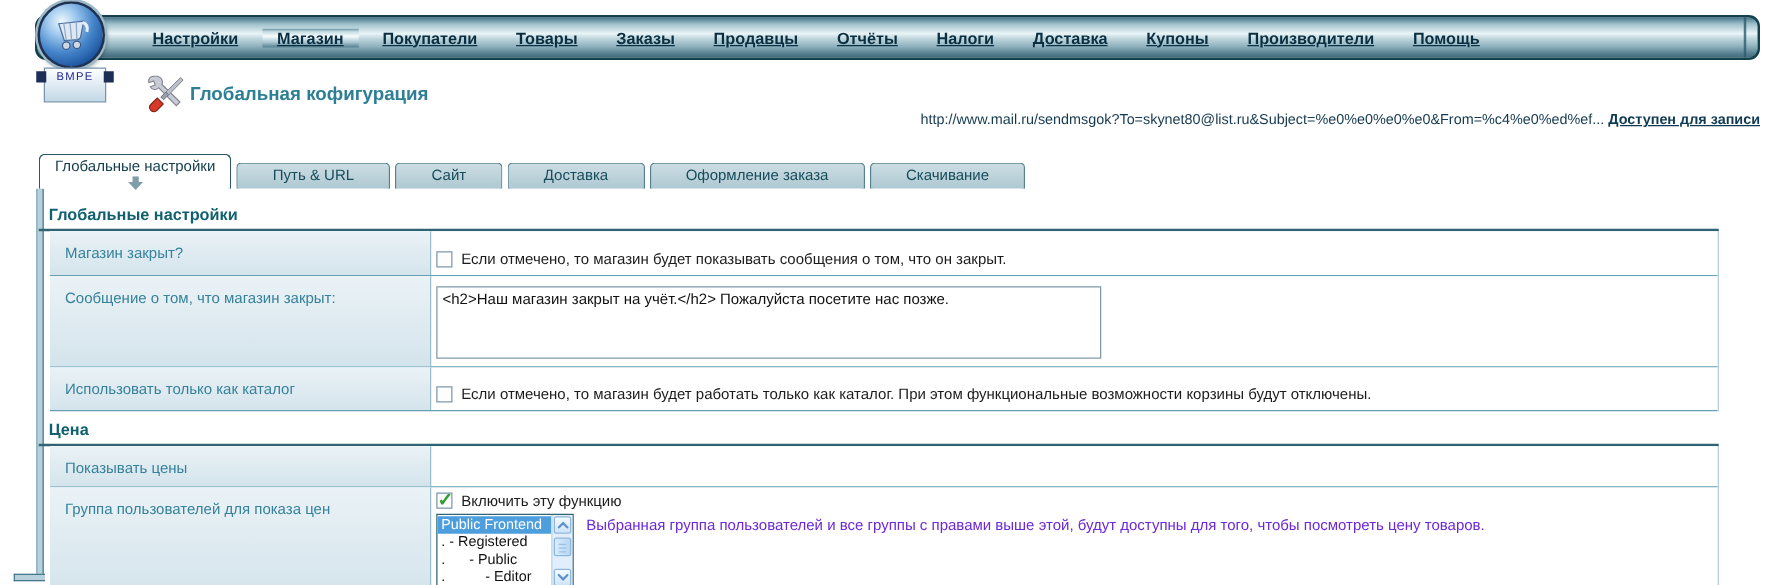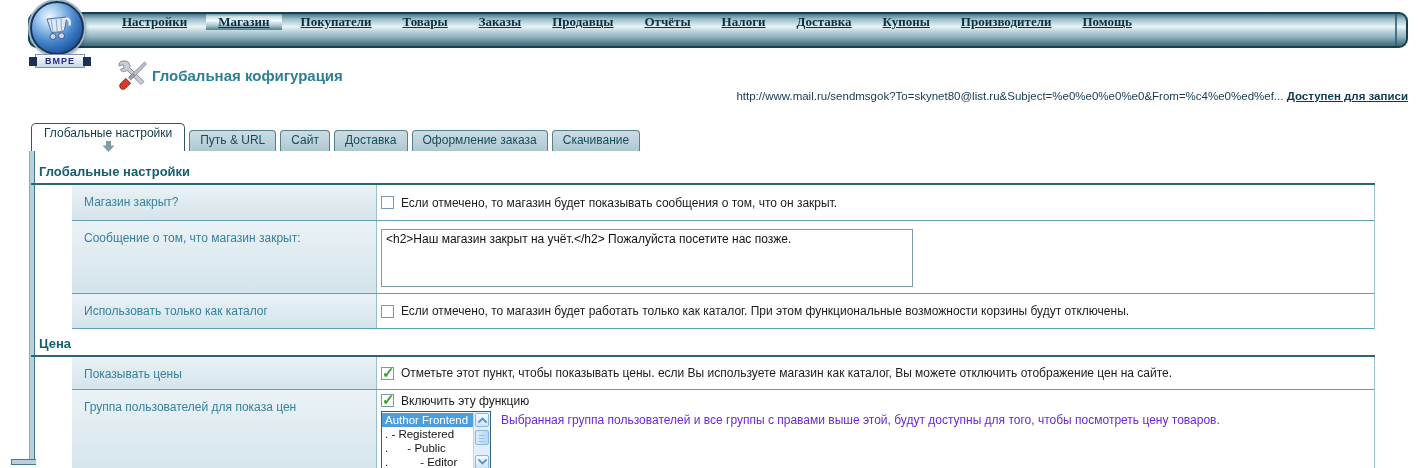--- a/index.html
+++ b/index.html
@@ -14,21 +14,21 @@
   
   .navbar {
     position: absolute; left: 28px; top: 12px; width: 1380px; height: 36px;
     border: 2px solid #14414e; border-radius: 9px;
     background: linear-gradient(180deg,#49758a 0%,#9dbfca 16%,#e9f4f7 40%,#c2d7de 52%,#8fb2bf 72%,#587f90 90%,#3f6b7c 100%);
     display: flex; align-items: stretch;
     z-index: 2;
   }
   .navbar .cap-seam-left  { position:absolute; left:6px;  top:0; bottom:0; width:2px; background:#2a5d6e; opacity:.8; }
   .navbar .cap-seam-right { position:absolute; right:9px; top:0; bottom:0; width:2px; background:#2a5d6e; opacity:.8; }
-  .nav-items { display:flex; align-items:flex-start; margin-left: 80px; font-family: Liberation Serif, serif; }
+  .nav-items { display:flex; align-items:center; margin-left: 80px; }
   .nav-item {
     display:flex; align-items:center; padding: 0 12px;
     font-size: 13px; font-weight: bold; color: #0a2f42;
     text-decoration: underline; cursor: pointer; white-space: nowrap;
   }
   .nav-item.active {
     background: linear-gradient(180deg,#6f99a8 0%,#c6dce3 16%,#f7fcfd 40%,#d8e7ec 52%,#a9c6d0 72%,#6e95a4 90%,#557f8f 100%);
   }
   .nav-sep {
     width: 7px; margin: 1px 0;
@@ -39,24 +39,24 @@
   
   .logo {
     position: absolute; left: 30px; top: 1px; width: 54px; height: 54px;
     border-radius: 50%;
     background: radial-gradient(circle at 35% 28%, #eef7fc 0%, #a6cdf0 22%, #4585ca 52%, #1d55a0 78%, #143a72 100%);
     border: 2px solid #1e3352;
     box-shadow: 0 0 0 2px #9db9c9, 1px 2px 4px rgba(0,0,0,.45);
     z-index: 5; display:flex; align-items:center; justify-content:center;
   }
   .logo-ribbon {
-    position: absolute; left: 35px; top: 54px; width: 50px; height: 14px;
+    position: absolute; left: 35px; top: 54px; width: 50px; height: 28px;
     background: linear-gradient(180deg,#fdfeff,#c3d8e6);
     border: 1px solid #7a93ad; z-index: 6;
-    text-align: center; font-size: 9px; font-weight: bold; color: #242b8c;
+    text-align: center; font-size: 9px; font-weight: normal; color: #242b8c;
     line-height: 12px; letter-spacing: 1px;
   }
   .logo-ribbon::before, .logo-ribbon::after {
     content:""; position:absolute; top:2px; width:8px; height:9px;
     background:#1c2f55; z-index:-1;
   }
   .logo-ribbon::before { left:-7px; } .logo-ribbon::after { right:-7px; }
 
   
   .title-icon { position:absolute; left:116px; top:59px; width:32px; height:32px; }
@@ -68,21 +68,21 @@
   
   .url-line {
     position: absolute; right: 10px; top: 90px;
     font-size: 11.5px; color: #15394e; white-space: nowrap;
   }
   .url-line .write-link { font-weight: bold; text-decoration: underline; color:#0f3a52; cursor:pointer; }
 
   
   .tabs { position:absolute; left:31px; top:123px; display:flex; align-items:flex-end; z-index:3; }
   .tab {
-    height: 21px; line-height: 19px; padding: 0 10px; margin-right: 4px;
+    height: 21px; line-height: 19px; padding: 0 28px; margin-right: 4px;
     background: linear-gradient(180deg,#cdddе3,#aec8d2);
     background: linear-gradient(180deg,#cdddE3,#aec8d2);
     border: 1px solid #54808f; border-bottom: none;
     border-radius: 4px 4px 0 0;
     font-size: 12px; color: #174c5c; cursor: pointer; white-space: nowrap;
   }
   .tab.active {
     height: 28px; padding: 3px 12px 0;
     background: #ffffff; border: 1px solid #2f5865; border-bottom: none;
     border-radius: 5px 5px 0 0;
@@ -101,32 +101,32 @@
     background: #b7d0dc; border: 1px solid #477a8e; border-right: none;
   }
 
   
   .content { position: absolute; left: 31px; top: 157px; width: 1344px; }
   .section-title {
     font-size: 13px; font-weight: bold; color: #11606f;
     padding: 7px 0 4px 8px; border-bottom: 2px solid #2e6474;
   }
   .rows { margin-left: 9px; border-right: 1px solid #9fc3cf; }
-  .row { display: flex; border-bottom: 1px solid #63a0b2; background:#fff;margin-left:32px; }
+  .row { display: flex; border-bottom: 1px solid #63a0b2; background:#fff; }
   .row-label {
     width: 305px; flex: none;
     background: linear-gradient(180deg,#eaf2f6,#d4e4ec);
     border-right: 1px solid #9bbecb;
     padding: 10px 8px 8px 12px;
     font-size: 12px; color: #35829a;
   }
   .row-value {
     flex: 1; padding: 6px 10px 6px 4px;
     font-size: 12px; color: #1c1c1c;
-    display: flex; align-items: center;
+    display: flex; align-items: flex-end;
   }
   .row-value.top { align-items: flex-start; }
   .row.r1 { min-height: 36px; }
   .row.r2 { min-height: 72px; }
   .row.r3 { min-height: 35px; }
   .row.r4 { min-height: 28px; }
   .row.r5 { min-height: 84px; }
 
   
   .cb {
@@ -287,37 +287,33 @@
         <span>Если отмечено, то магазин будет работать только как каталог. При этом функциональные возможности корзины будут отключены.</span>
       </div>
     </div>
   </div>
 
   <div class="section-title">Цена</div>
   <div class="rows">
 
     <div class="row r4">
       <div class="row-label">Показывать цены</div>
-      <div class="row-value">
-        <span class="cb checked"></span>
-        <span>Отметьте этот пункт, чтобы показывать цены. если Вы используете магазин как каталог, Вы можете отключить отображение цен на сайте.</span>
-      </div>
     </div>
 
     <div class="row r5">
       <div class="row-label">Группа пользователей для показа цен</div>
       <div class="row-value top r5-value">
         <div class="cb-line">
           <span class="cb checked"></span>
           <span>Включить эту функцию</span>
         </div>
         <div class="r5-body">
           <div class="listbox">
             <div class="lb-items">
-              <div class="lb-item selected">Author Frontend</div>
+              <div class="lb-item selected">Public Frontend</div>
               <div class="lb-item">. - Registered</div>
               <div class="lb-item">.      - Public</div>
               <div class="lb-item">.          - Editor</div>
             </div>
             <div class="lb-scroll">
               <div class="lb-btn">
                 <svg width="9" height="6" viewBox="0 0 9 6">
                     <path d="M1 5 L4.5 1.5 L8 5" fill="none" stroke="#5d93cc" stroke-width="1.8" stroke-linecap="round"></path>
                   </svg>
               </div>

